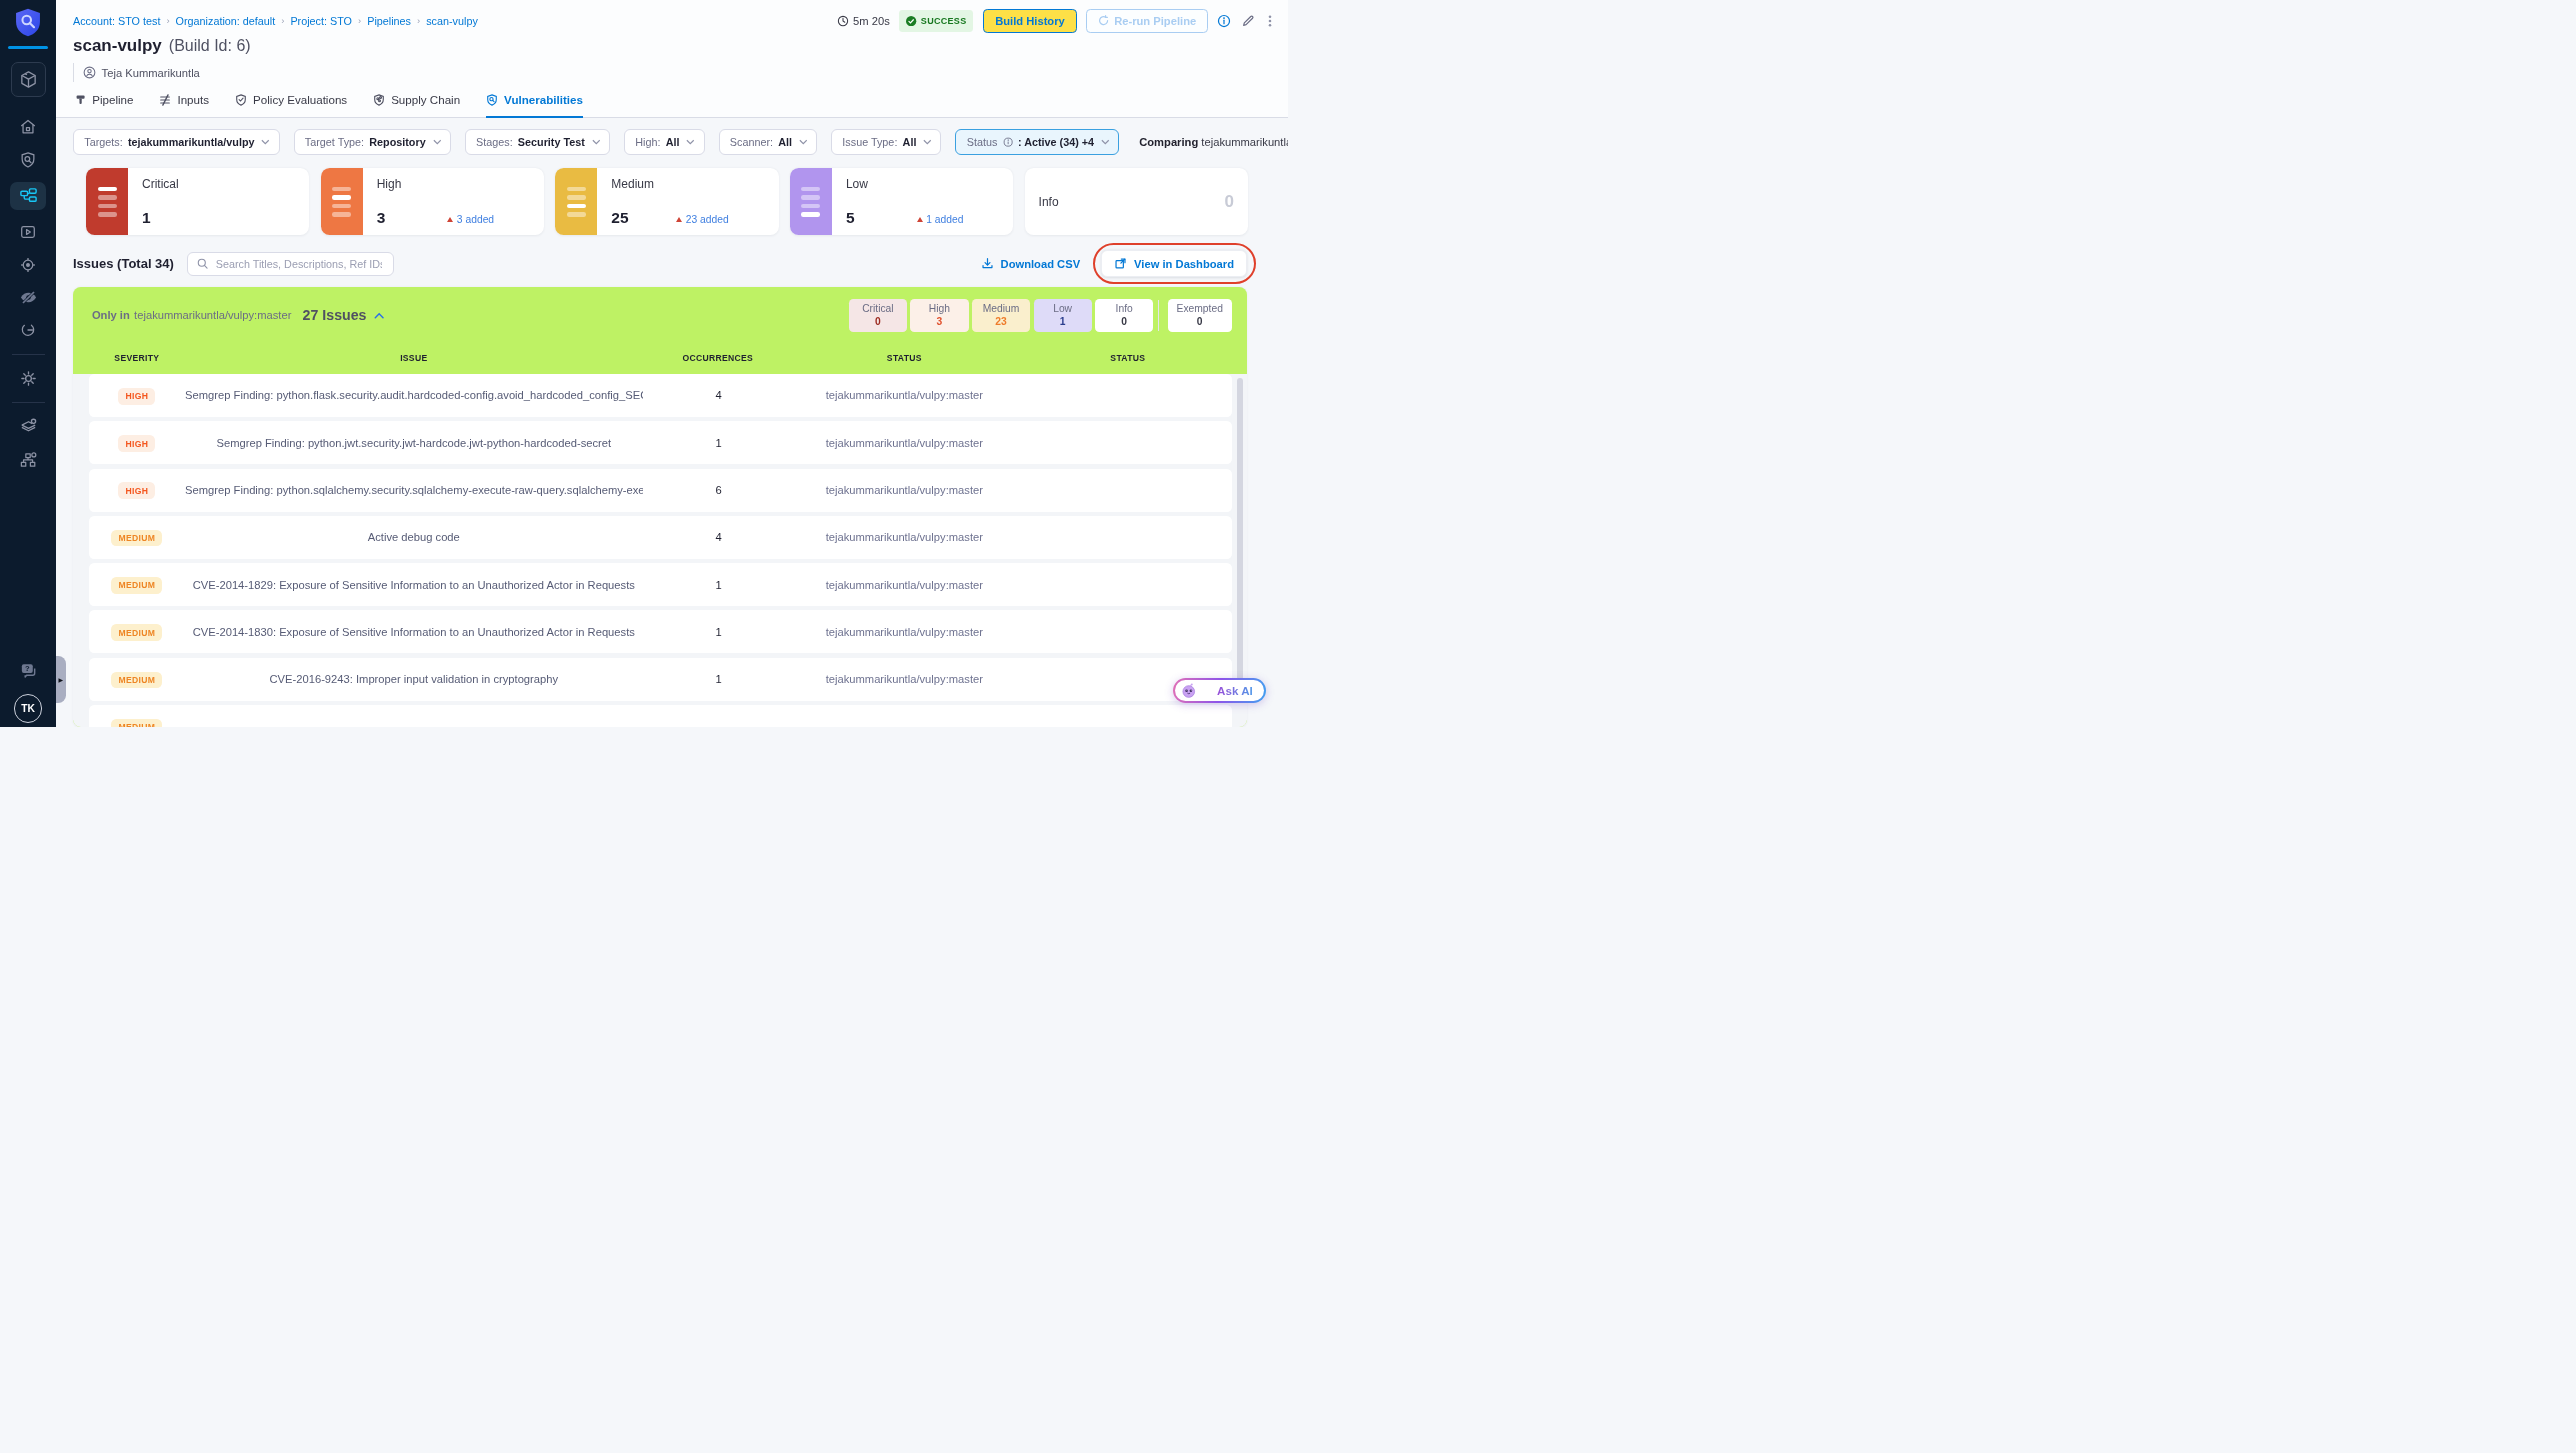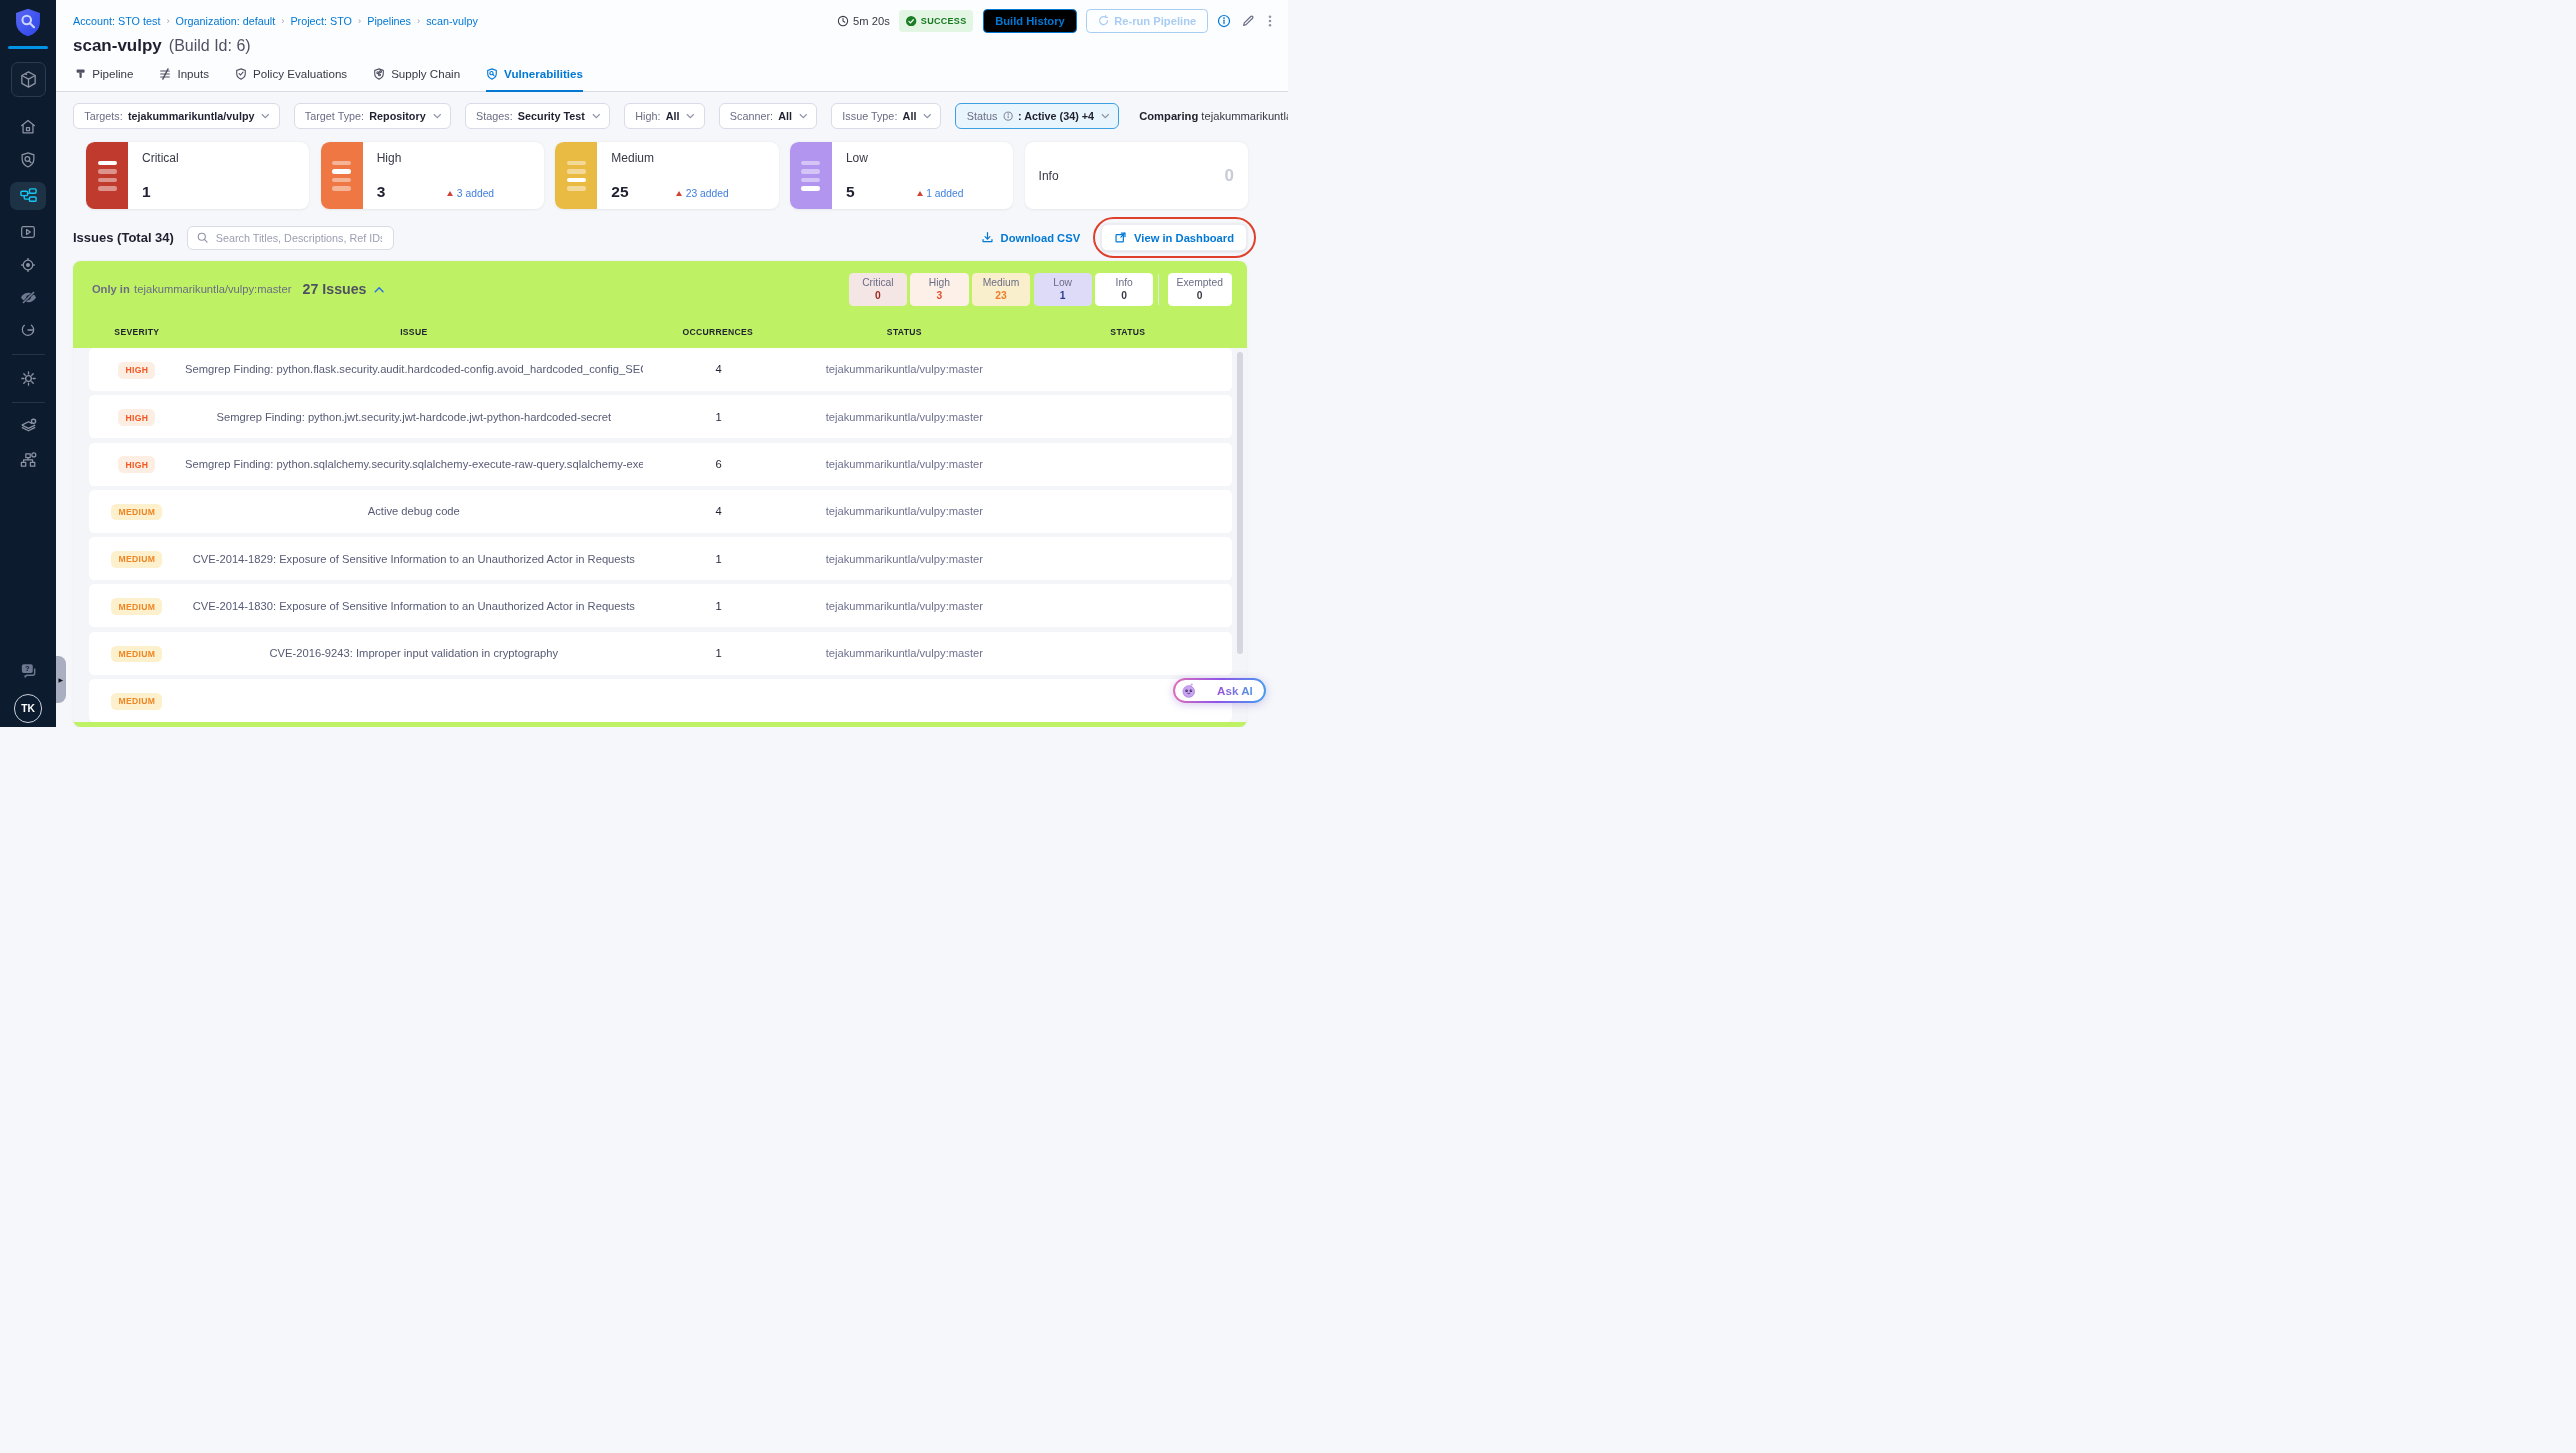--- a/index.html
+++ b/index.html
@@ -30,21 +30,21 @@
   .main{flex:1;display:flex;flex-direction:column;overflow:hidden;position:relative;}
   .top-section{background:#fcfdfe;}
   .topbar{display:flex;justify-content:space-between;align-items:center;padding:9.5px 12px 0 17px;height:22.4px;}
   .breadcrumb{display:flex;align-items:center;gap:6px;font-size:10.8px;color:#0278d5;}
   .crumb{cursor:pointer;}
   .crumb-sep{color:#9aa0b5;font-size:9.5px;}
   .actions{display:flex;align-items:center;gap:9.5px;}
   .duration{display:flex;align-items:center;gap:4.3px;font-size:11.2px;color:#383946;}
   .status-pill{background:#e3f6e4;color:#17771f;font-size:9px;font-weight:bold;letter-spacing:0.3px;
                padding:6px 7px;border-radius:3.4px;display:flex;align-items:center;gap:4.3px;}
-  .btn-outline{border:0.9px solid #0278d5;color:#0278d5;background:#000000;font-weight:bold;font-size:11.2px;
+  .btn-outline{border:0.9px solid #0278d5;color:#0278d5;background:#fde047;font-weight:bold;font-size:11.2px;
                padding:5.2px 11.2px;border-radius:4.3px;cursor:pointer;}
   .btn-disabled{border:0.9px solid #a9cdf2;color:#a9cdf2;background:#fcfeff;font-weight:bold;font-size:11.2px;
                 padding:5.2px 10.3px;border-radius:4.3px;display:flex;gap:5.2px;align-items:center;}
   .title-row{padding-left:17px;margin-top:4.3px;display:flex;align-items:baseline;gap:7px;}
   .title{font-size:17px;font-weight:bold;color:#1f2030;}
   .build-id{font-size:16px;color:#4f5162;}
   .author-row{margin:7px 0 0 17px;border-left:1.7px solid #d9dce5;padding-left:8.6px;height:19px;
               display:flex;align-items:center;gap:6px;color:#4f5162;font-size:11.2px;}
   .tabs{display:flex;gap:26px;padding:11.2px 0 0 19px;border-bottom:0.9px solid #d9dce6;background:#fcfdfe;}
   .tab{display:flex;align-items:center;gap:6px;font-size:11.6px;color:#383946;padding-bottom:9.5px;
@@ -356,20 +356,30 @@
             <circle cx="7" cy="3" r="1.5" fill="#8f93a8"></circle>
               <circle cx="7" cy="8" r="1.5" fill="#8f93a8"></circle>
               <circle cx="7" cy="13" r="1.5" fill="#8f93a8"></circle>
           </svg>
         </div>
       </div>
       <div class="title-row">
         <span class="title">scan-vulpy</span>
         <span class="build-id">(Build Id: 6)</span>
       </div>
+      <div class="author-row">
+        <svg width="13" height="13" viewBox="0 0 16 16">
+            <g fill="none" stroke="#6b6d85" stroke-width="1.3">
+          <circle cx="8" cy="8" r="6.6"></circle>
+              <circle cx="8" cy="6.3" r="2.1"></circle>
+              <path d="M4.2 12.8 C5 10.8 6.3 10 8 10 C9.7 10 11 10.8 11.8 12.8"></path>
+        </g>
+          </svg>
+        <span>Teja Kummarikuntla</span>
+      </div>
       <div class="tabs">
         <div class="tab">
           <svg width="11.2" height="12" viewBox="0 0 14 14">
               <g fill="#4f5162">
             <rect x="2" y="1.5" width="10" height="4" rx="1.2"></rect>
                 <rect x="5.6" y="5" width="2.8" height="7" rx="1.2"></rect>
           </g>
             </svg>
           <span>Pipeline</span>
         </div>

